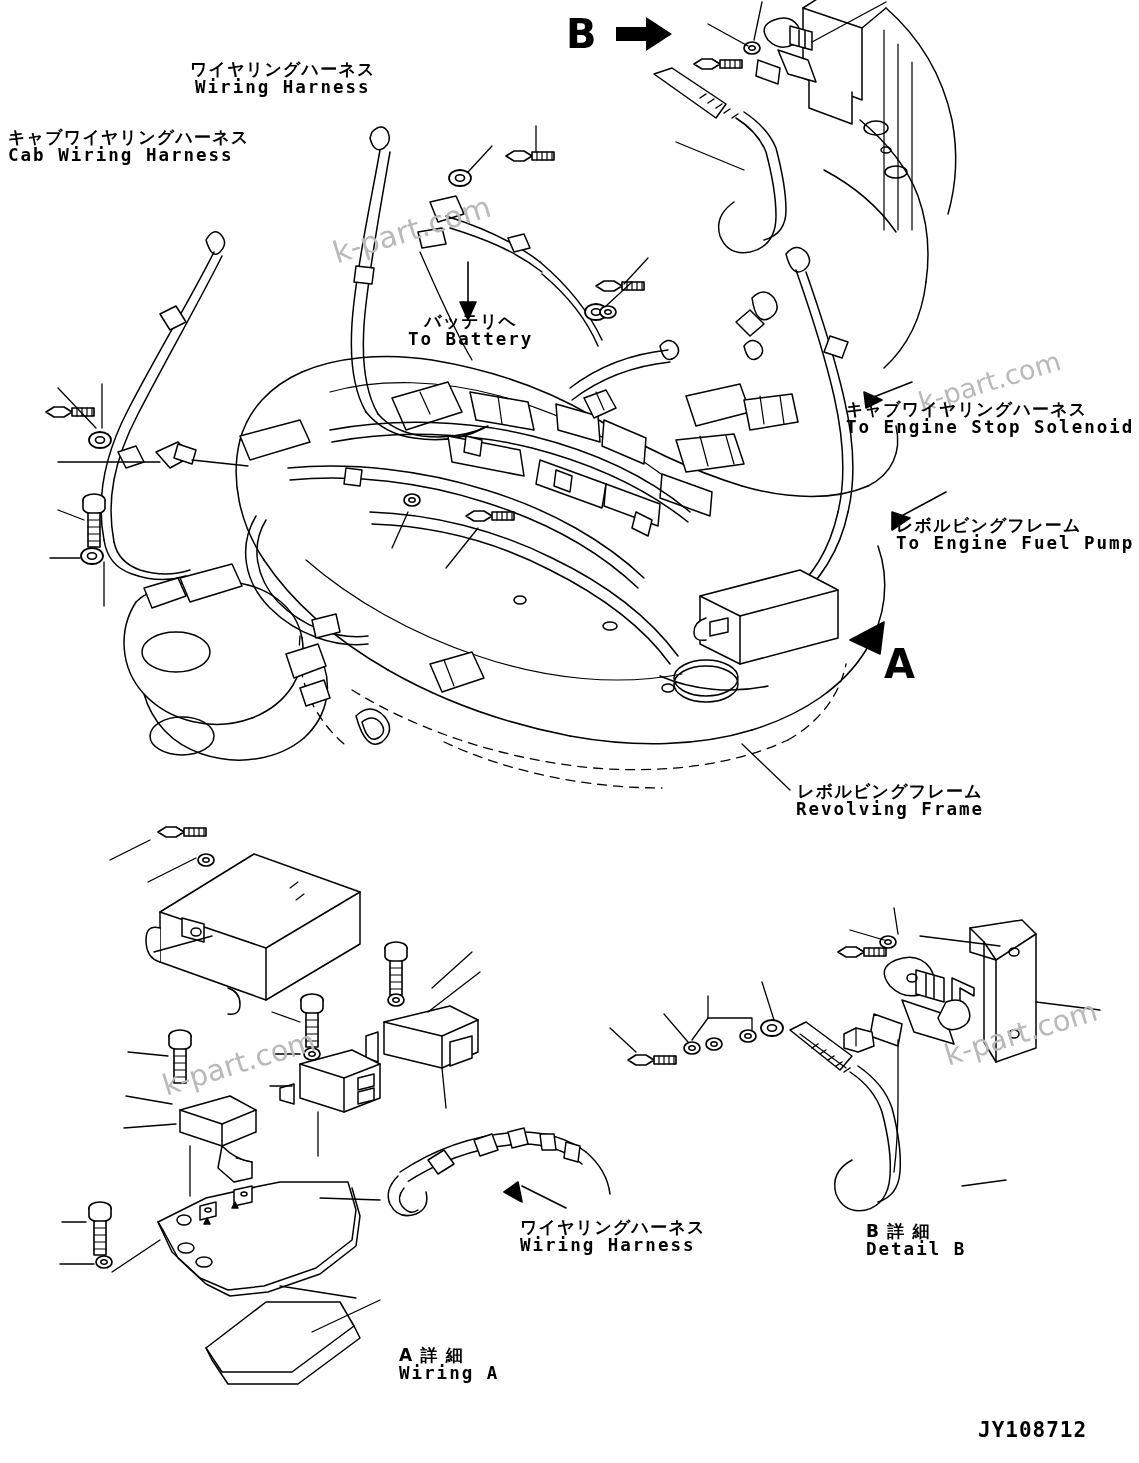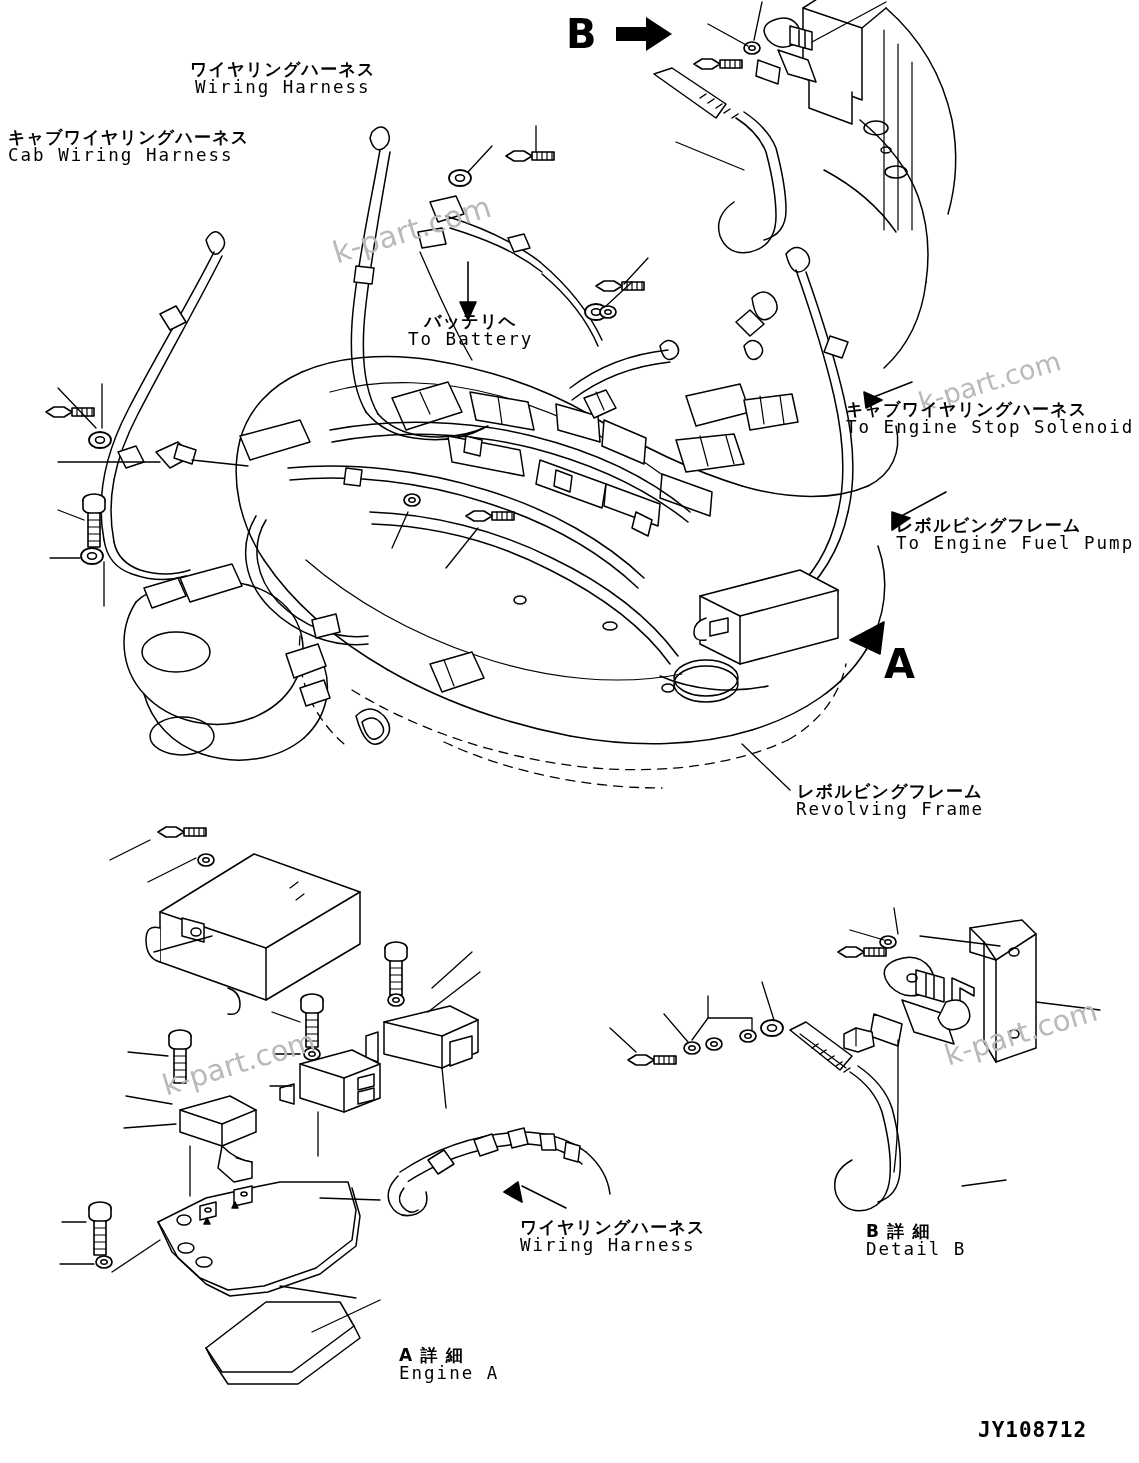--- a/index.html
+++ b/index.html
@@ -14,21 +14,21 @@
 
   
   .callout{position:absolute;white-space:nowrap;line-height:1.08;}
   .callout .jp{
     font-family:"DejaVu Sans","Liberation Sans",sans-serif;
     font-size:17px;font-weight:700;letter-spacing:1.2px;
     display:block;
   }
   .callout .en{
     font-family:"DejaVu Sans Mono","Liberation Mono",monospace;
-    font-size:17.5px;font-weight:400;letter-spacing:2.0px;
+    font-size:17.5px;font-weight:700;letter-spacing:2.0px;
     display:block;
   }
   .callout.ctr{text-align:center;}
 
   
   .secmark{
     position:absolute;
     font-family:"DejaVu Sans","Liberation Sans",sans-serif;
     font-size:40px;font-weight:700;line-height:1;
   }
@@ -519,21 +519,21 @@
     <span class="en">Revolving Frame</span>
   </div>
 
   <div class="callout" style="left:520px;top:1218px;">
     <span class="jp">ワイヤリングハーネス</span>
     <span class="en">Wiring Harness</span>
   </div>
 
   <div class="callout" style="left:399px;top:1346px;">
     <span class="jp">A 詳 細</span>
-    <span class="en">Engine A</span>
+    <span class="en">Wiring A</span>
   </div>
 
   <div class="callout" style="left:866px;top:1222px;">
     <span class="jp">B 詳 細</span>
     <span class="en">Detail B</span>
   </div>
 
   <div class="dwgno" style="left:978px;top:1418px;">JY108712</div>
 
 </div>

